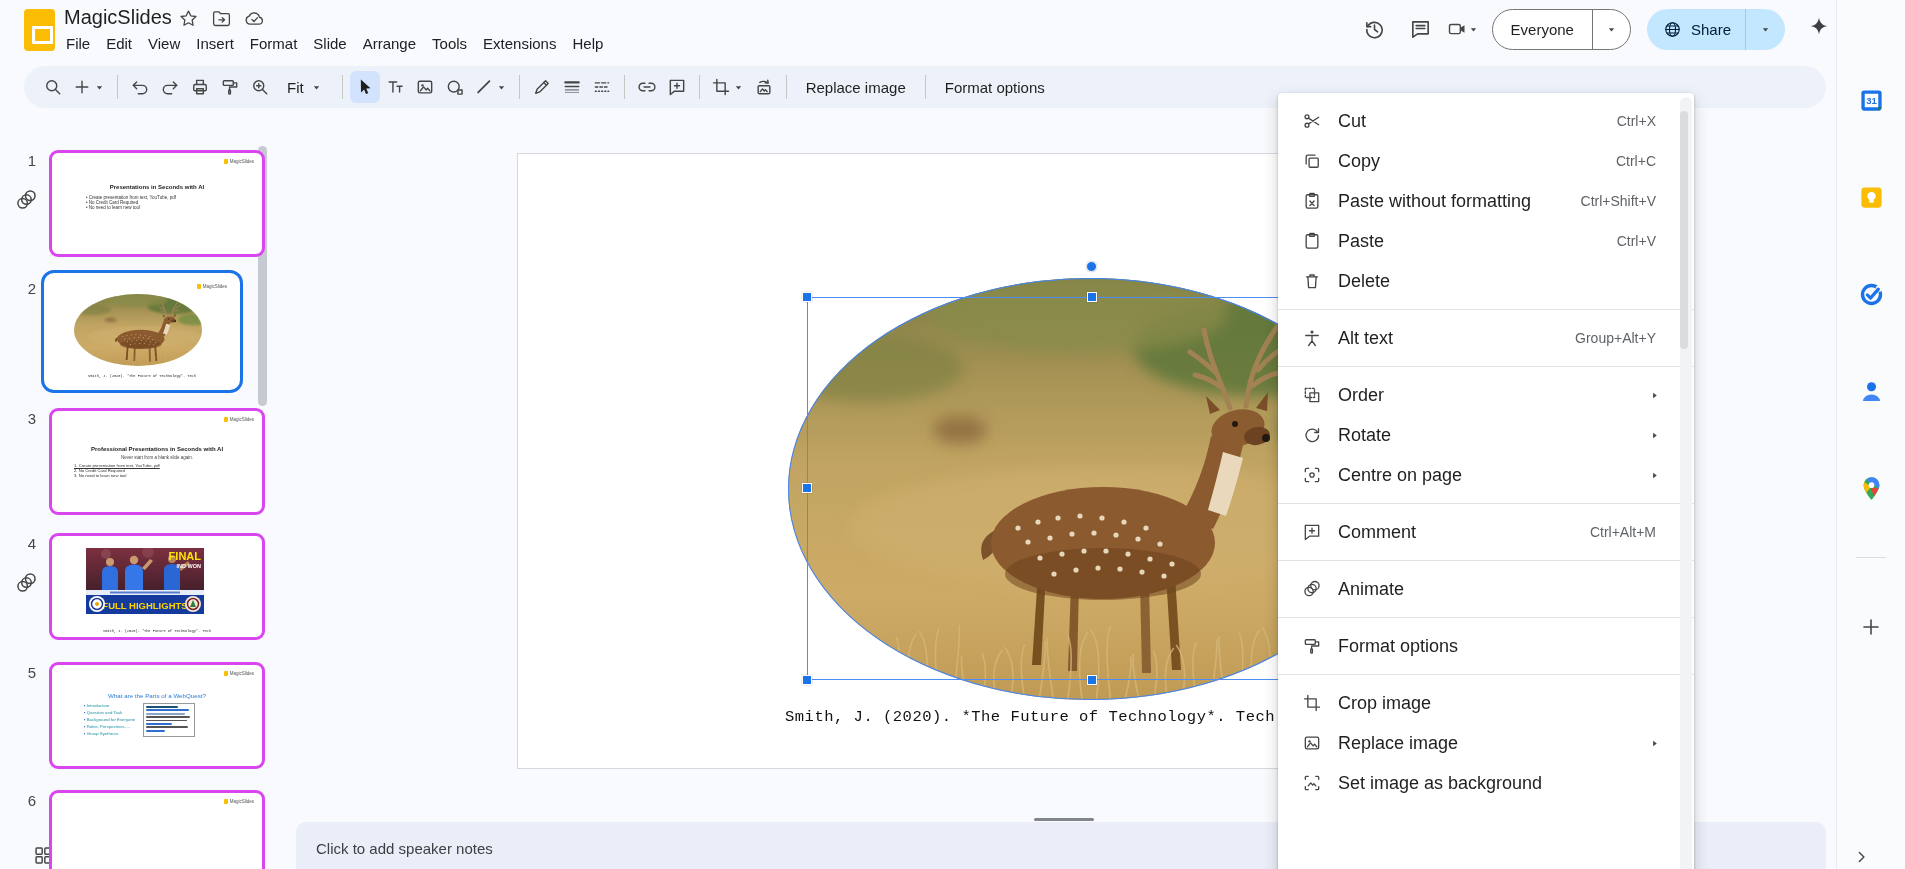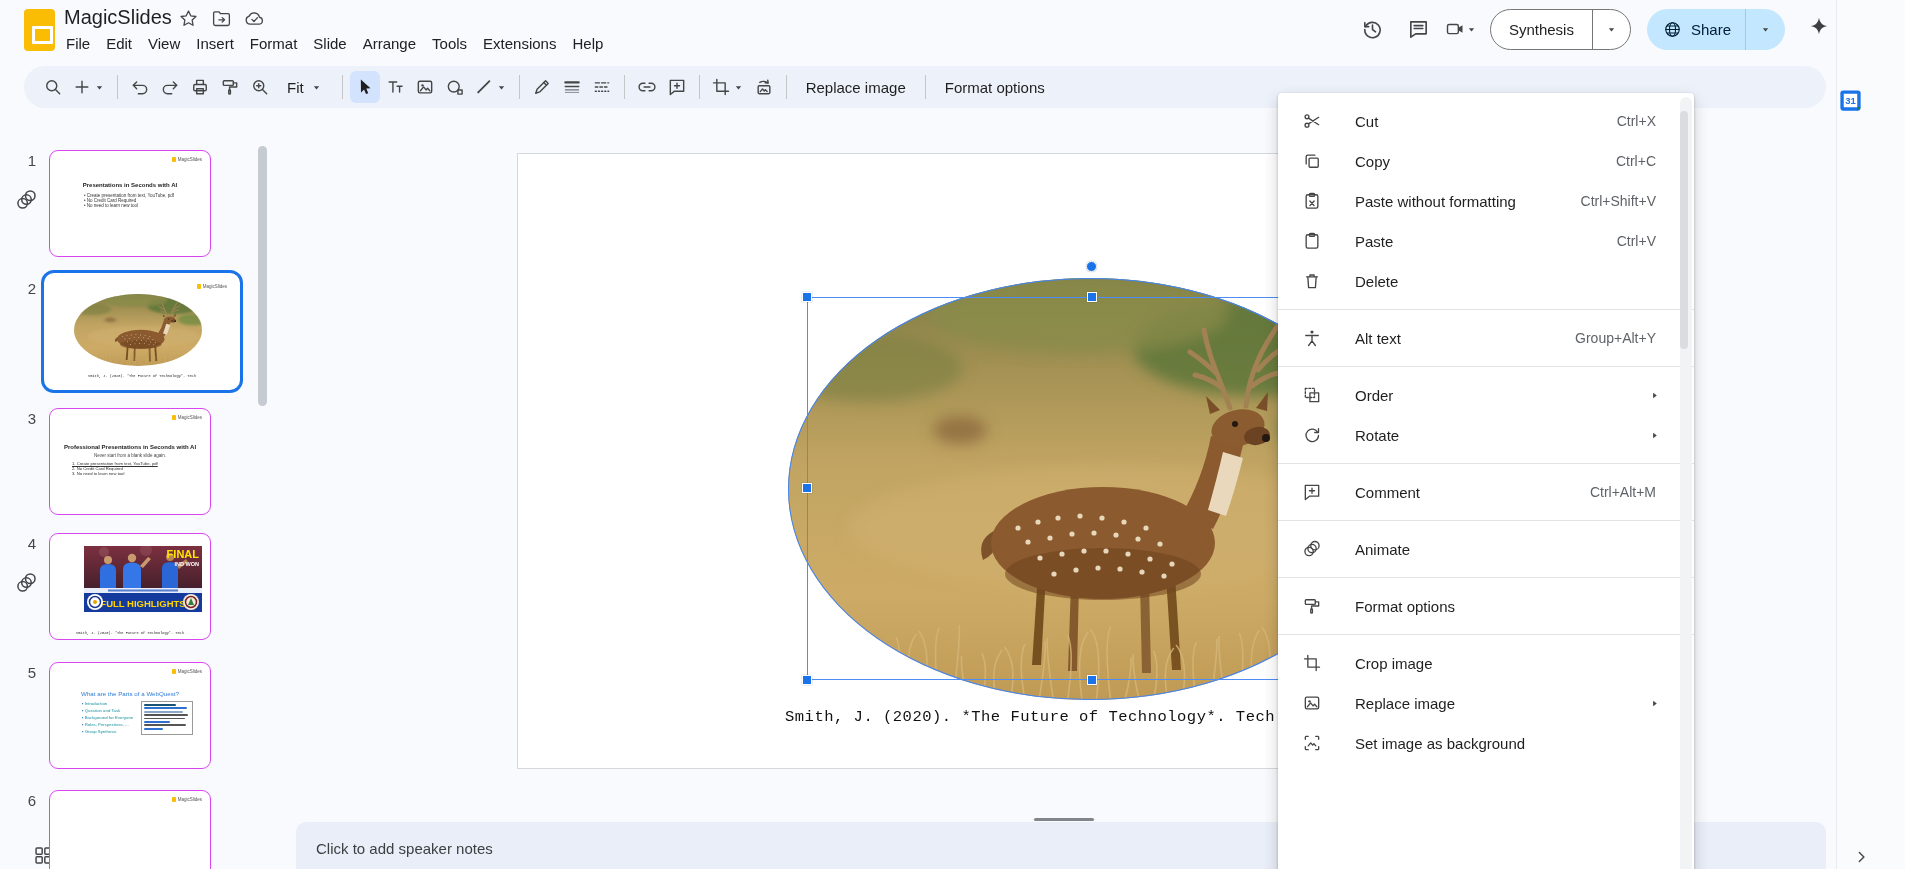--- a/index.html
+++ b/index.html
@@ -52,21 +52,21 @@
   .tlabel { border:none; background:transparent; font-size:15px; color:#1f1f1f; padding:0 12px; height:32px; border-radius:6px; display:flex; align-items:center; gap:6px; font-family:"Liberation Sans",sans-serif; }
   .tdiv { width:1px; height:24px; background:#c4c7c5; margin:0 7px; flex:none; }
   .collapse-btn { position:absolute; right:20px; top:8px; width:34px; height:26px; border:none; background:transparent; display:flex; align-items:center; justify-content:center; }
 
   
   .filmstrip { position:absolute; left:0; top:116px; width:280px; height:753px; }
   .slidebox { position:absolute; }
   .snum { position:absolute; width:20px; text-align:right; font-size:15px; color:#444746; }
   .rings { position:absolute; }
   .rings .ic { width:26px; height:26px; stroke-width:1.4; }
-  .thumb { position:absolute; width:162px; height:107px; background:#fff; border:1px solid #d946ef; border-radius:9px; overflow:hidden; padding:5px 6px; }
+  .thumb { position:absolute; width:216px; height:107px; background:#fff; border:3px solid #d946ef; border-radius:9px; overflow:hidden; padding:5px 6px; }
   .selwrap { position:absolute; width:202px; height:123px; border:3px solid #1a73e8; border-radius:13px; background:#fff; padding:5px; }
   .selwrap .thumb { position:relative; border:none; width:186px; height:107px; padding:5px 7px; }
   .minilogo { position:absolute; right:8px; top:6px; display:flex; align-items:center; gap:2px; font-size:4.5px; color:#555; }
   .minilogo i { width:4px; height:5px; background:#fbbc04; border-radius:1px; display:inline-block; }
   .t-title { margin-top:26px; text-align:center; font-size:6px; font-weight:bold; color:#222; }
   .t-bullets { margin:5px 0 0 28px; font-size:4.5px; color:#333; list-style:none; }
   .t-bullets li::before { content:"•  "; }
   .t-sub { margin-top:3px; text-align:center; font-size:4.5px; color:#444; }
   .t-nums { margin:3px 0 0 16px; font-size:4.2px; color:#333; list-style:none; }
   .t-nums li:first-child { text-decoration:underline; }
@@ -87,33 +87,33 @@
   .ellipse-outline { position:absolute; left:788px; top:278px; width:604px; height:422px; border:1.6px solid #4285f4; border-radius:50%; pointer-events:none; }
   .selrect { position:absolute; left:807px; top:297px; width:570px; height:383px; border:1.4px solid #4e8df7; }
   .handle { position:absolute; width:10px; height:10px; background:#1a73e8; border:1.5px solid #fff; box-shadow:0 0 1px rgba(0,0,0,.4); }
   .rot-handle { position:absolute; width:11px; height:11px; border-radius:50%; background:#1a73e8; border:1.5px solid #fff; box-shadow:0 0 1px rgba(0,0,0,.4); }
   .citation { position:absolute; left:785px; top:708px; font-family:"Liberation Mono",monospace; font-size:15.5px; color:#111; white-space:nowrap; letter-spacing:.5px; }
   .notes-handle { position:absolute; left:1034px; top:818px; width:60px; height:3px; background:#80868b; border-radius:2px; }
   .notes { position:absolute; left:296px; top:822px; width:1530px; height:60px; background:#e9eef8; border-radius:10px; padding:18px 0 0 20px; font-size:15px; color:#3c4043; }
 
   
   .sidepanel { position:absolute; right:0; top:0; width:69px; height:869px; background:#f9fbfd; border-left:1px solid #e8ebef; }
-  .sp-icons { position:absolute; left:0; top:80px; width:68px; display:flex; flex-direction:row; align-items:center; gap:57px; }
+  .sp-icons { position:absolute; left:0; top:80px; width:68px; display:flex; flex-direction:column; align-items:center; gap:57px; }
   .sp-btn { width:40px; height:40px; border:none; background:transparent; border-radius:50%; display:flex; align-items:center; justify-content:center; }
   .sp-div { width:30px; height:1px; background:#dadce0; margin:-8px 0; }
   .sp-plus .ic { width:24px; height:24px; stroke-width:1.6; }
   .sp-chev { position:absolute; left:14px; bottom:2px; }
   .sp-chev .ic { width:20px; height:20px; }
 
   
   .ctxmenu { position:absolute; left:1278px; top:93px; width:416px; height:790px; background:#fff; border-radius:4px; box-shadow:0 1px 3px rgba(0,0,0,.25), 0 6px 16px rgba(0,0,0,.18); padding:8px 0; z-index:50; }
   .mrow { height:40px; display:flex; align-items:center; padding:0 16px 0 24px; cursor:default; }
   .mrow .micon { width:20px; height:20px; margin-right:16px; flex:none; }
   .mrow .micon .ic { width:20px; height:20px; stroke-width:1.6; }
-  .mrow .mlabel { font-size:15px; color:#1f1f1f; flex:1 1 auto; white-space:nowrap;margin-left:17px; }
+  .mrow .mlabel { font-size:18px; color:#1f1f1f; flex:1 1 auto; white-space:nowrap; }
   .mrow .mshort { font-size:14px; color:#5f6368; margin-right:22px; }
   .mrow .marw { margin-right:18px; display:flex; }
   .msep { height:1px; background:#e3e3e3; margin:8px 0; }
   .mscroll-track { position:absolute; right:2px; top:4px; bottom:4px; width:12px; background:#f1f3f4; border-radius:6px; }
   .mscroll-thumb { position:absolute; right:4px; top:14px; width:8px; height:238px; background:#dadce0; border-radius:4px; }
 </style>
 </head>
 <body>
 
 <div class="app">
@@ -178,21 +178,21 @@
               <path class="f" d="M16 10.5l5-3v9l-5-3z"></path>
             </svg>
           </span>
         <span>
             <svg viewBox="0 0 24 24" class="caret">
               <path d="M7 9.5l5 6 5-6z"></path>
             </svg>
           </span>
       </div>
       <div class="pill slideshow">
-        <span class="lbl">Synthesis</span>
+        <span class="lbl">Everyone</span>
         <span class="sep"></span>
         <span class="dd">
             <span>
               <svg viewBox="0 0 24 24" class="caret">
                 <path d="M7 9.5l5 6 5-6z"></path>
               </svg>
             </span>
           </span>
       </div>
       <div class="pill share">
@@ -977,20 +977,34 @@
             <path d="M19.8 4.5V9h-4.5"></path>
           </svg>
         </span>
     <span class="mlabel">Rotate</span>
         <span class="marw">
           <svg viewBox="0 0 24 24" class="subarw">
             <path d="M9 6l8 6-8 6z"></path>
           </svg>
         </span>
       </div>
+      <div class="mrow">
+        <span class="micon">
+          <svg viewBox="0 0 24 24" class="ic ">
+            <path d="M8 4H5.5A1.5 1.5 0 0 0 4 5.5V8M16 4h2.5A1.5 1.5 0 0 1 20 5.5V8M4 16v2.5A1.5 1.5 0 0 0 5.5 20H8M20 16v2.5a1.5 1.5 0 0 1-1.5 1.5H16"></path>
+            <circle cx="12" cy="12" r="2.6"></circle>
+          </svg>
+        </span>
+    <span class="mlabel">Centre on page</span>
+        <span class="marw">
+          <svg viewBox="0 0 24 24" class="subarw">
+            <path d="M9 6l8 6-8 6z"></path>
+          </svg>
+        </span>
+      </div>
       <div class="msep"></div>
       <div class="mrow">
         <span class="micon">
           <svg viewBox="0 0 24 24" class="ic ">
             <path d="M4 4h16v13H9l-5 4z"></path>
             <path d="M12 7.5v6M9 10.5h6"></path>
           </svg>
         </span>
     <span class="mlabel">Comment</span>
         <span class="mshort">Ctrl+Alt+M</span>

